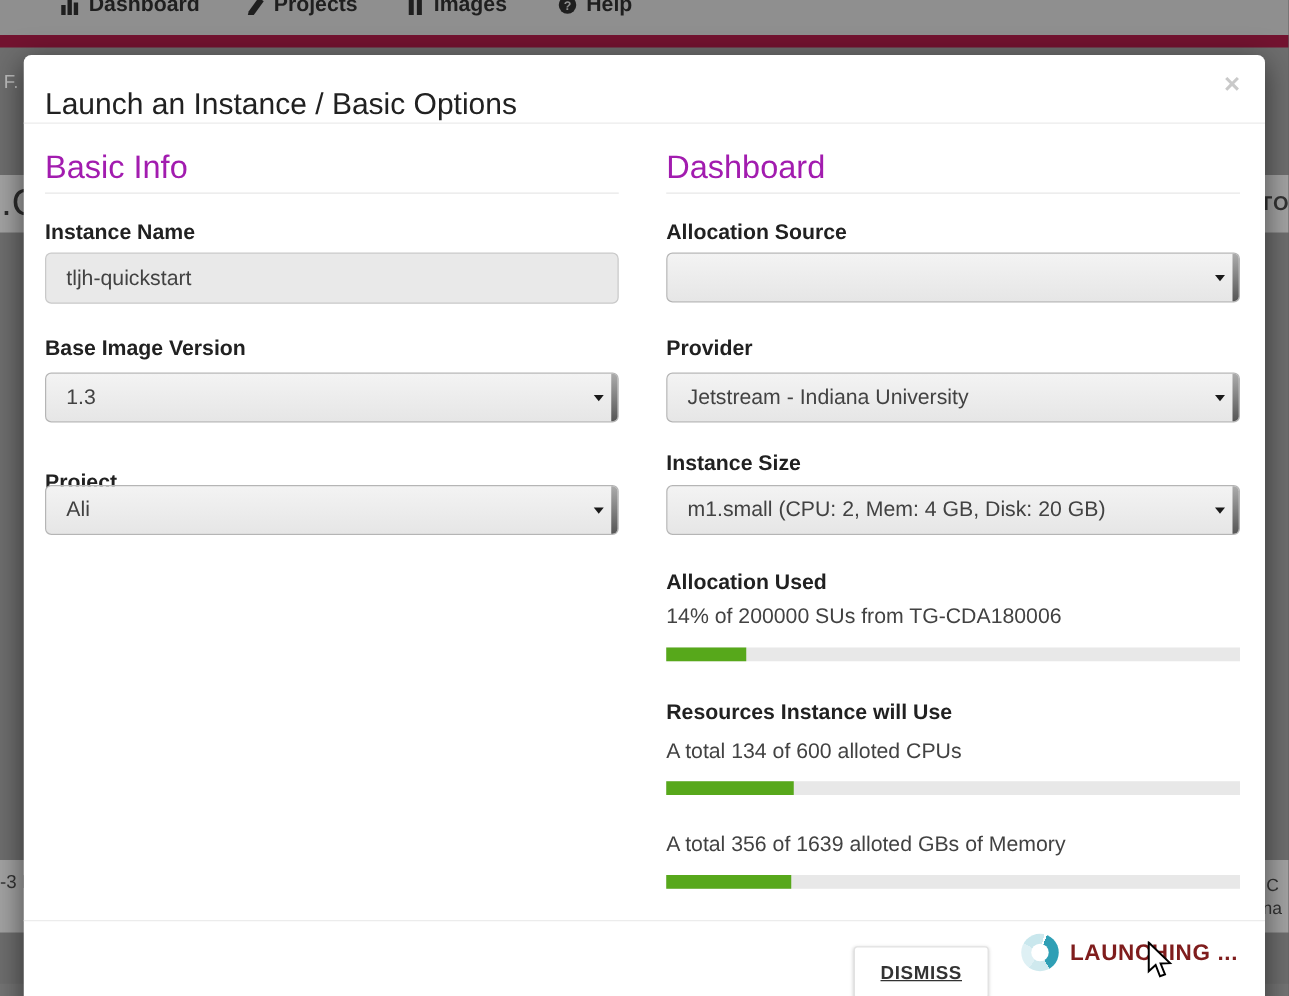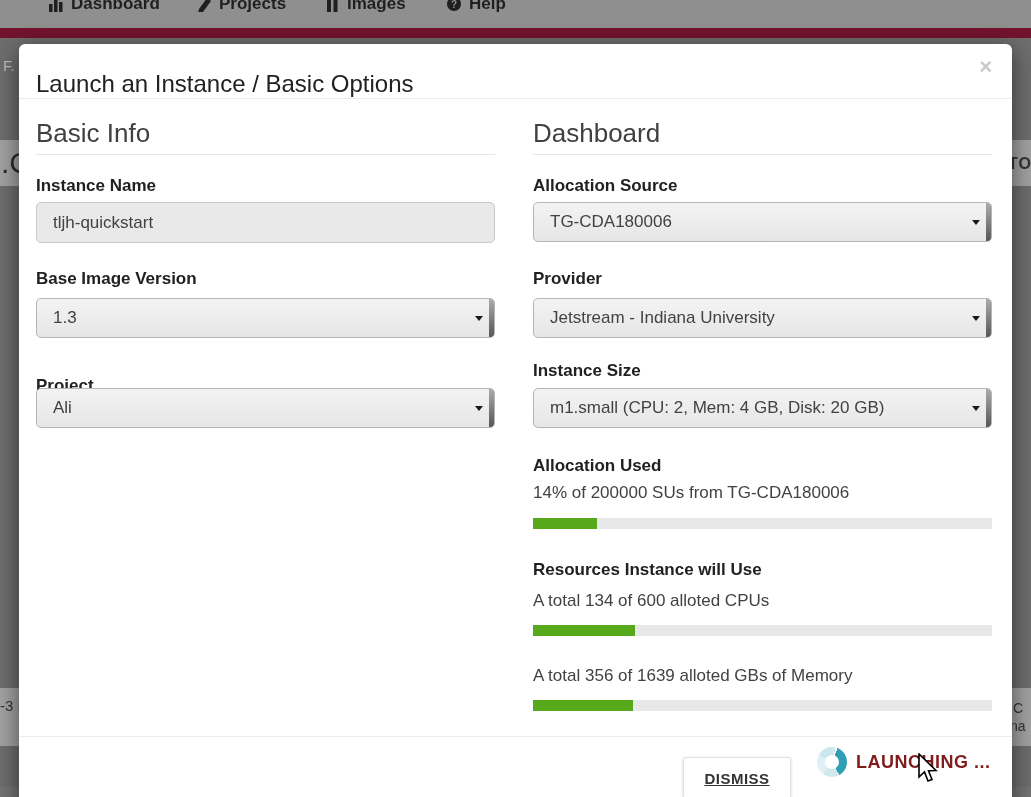--- a/index.html
+++ b/index.html
@@ -18,21 +18,21 @@
   
   .modal{position:absolute;left:19px;top:16px;width:993px;height:772px;background:#fff;
          border-radius:6px;box-shadow:0 6px 24px rgba(0,0,0,.55);margin-top:28px;}
   .m-title{position:absolute;left:17px;top:27px;font-size:24px;line-height:26px;color:#212121;}
   .m-close{position:absolute;right:20px;top:12px;font-size:22px;font-weight:bold;color:#c9c9c9;
            cursor:pointer;line-height:22px;}
   .m-hdiv{position:absolute;left:0;top:54px;width:993px;height:0;border-top:1px solid #ececec;}
   .col{position:absolute;width:459px;}
   .col-left{left:17px;top:0;}
   .col-right{left:514px;top:0;}
-  .sec-h{position:absolute;left:0;top:76px;width:100%;font-size:26px;line-height:26px;color:#404040;
+  .sec-h{position:absolute;left:0;top:76px;width:100%;font-size:26px;line-height:26px;color:#a21caf;
          padding-bottom:8px;border-bottom:1px solid #e7e7e7;}
   .lbl{position:absolute;left:0;font-size:17px;font-weight:bold;color:#212121;line-height:20px;}
   .txtin{position:absolute;left:0;width:459px;height:41px;box-sizing:border-box;
          background:#e9e9e9;border:1px solid #c9c9c9;border-radius:5px;
          font-family:"Liberation Sans",sans-serif;font-size:17px;color:#424242;padding:0 16px;}
   .sel{position:absolute;left:0;width:459px;height:40px;box-sizing:border-box;
        background:linear-gradient(#f3f3f3,#e6e6e6);border:1px solid #b5b5b5;border-radius:5px;
        cursor:pointer;}
   .sel-val{position:absolute;left:16px;top:0;height:38px;display:flex;align-items:center;
            font-size:17px;color:#424242;white-space:nowrap;}
@@ -146,21 +146,20 @@
         <span class="sel-arrow"></span>
         <span class="sel-ridge"></span>
       </div>
     </div>
 
     <div class="col col-right">
       <div class="sec-h">Dashboard</div>
 
       <div class="lbl" style="top:132px">Allocation Source</div>
       <div class="sel" style="top:158px">
-        <span class="sel-val">TG-CDA180006</span>
         <span class="sel-arrow"></span>
         <span class="sel-ridge"></span>
       </div>
 
       <div class="lbl" style="top:225px">Provider</div>
       <div class="sel" style="top:254px">
         <span class="sel-val">Jetstream - Indiana University</span>
         <span class="sel-arrow"></span>
         <span class="sel-ridge"></span>
       </div>

